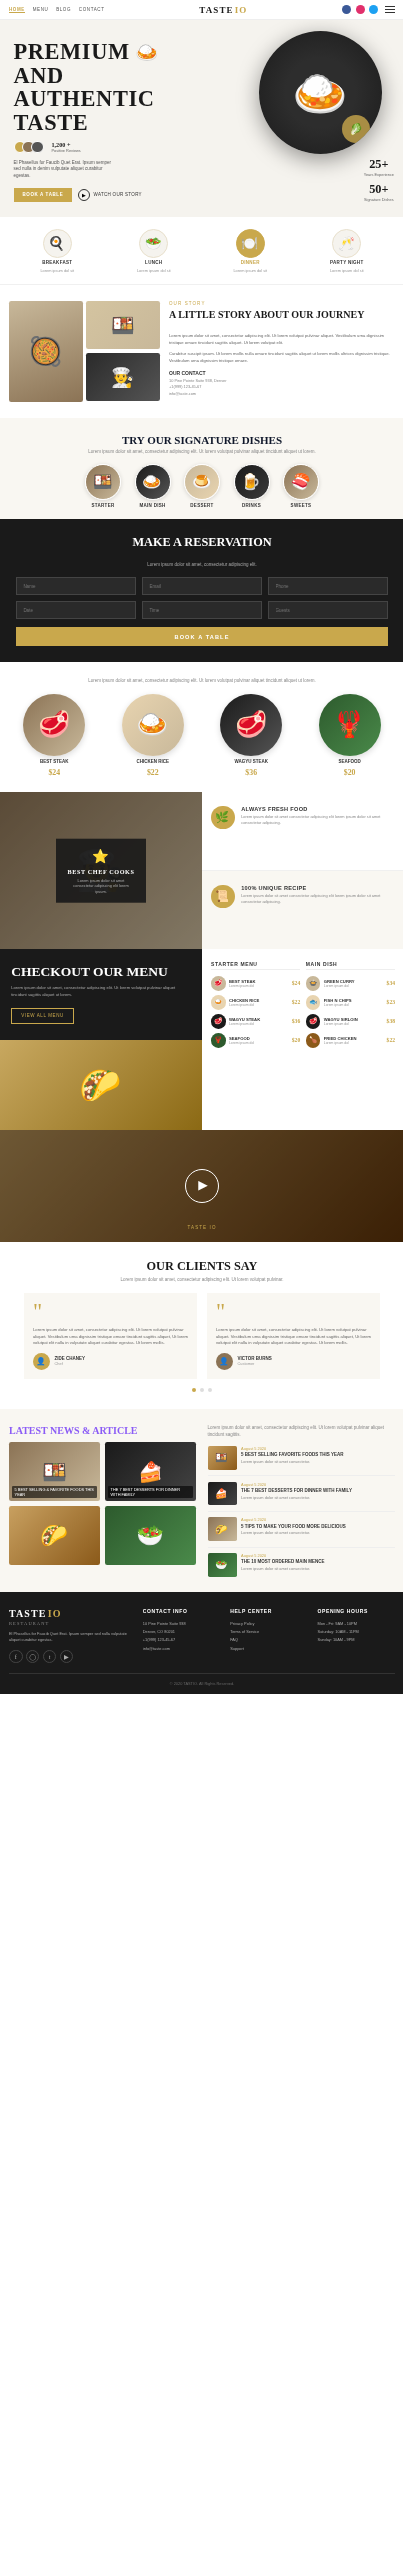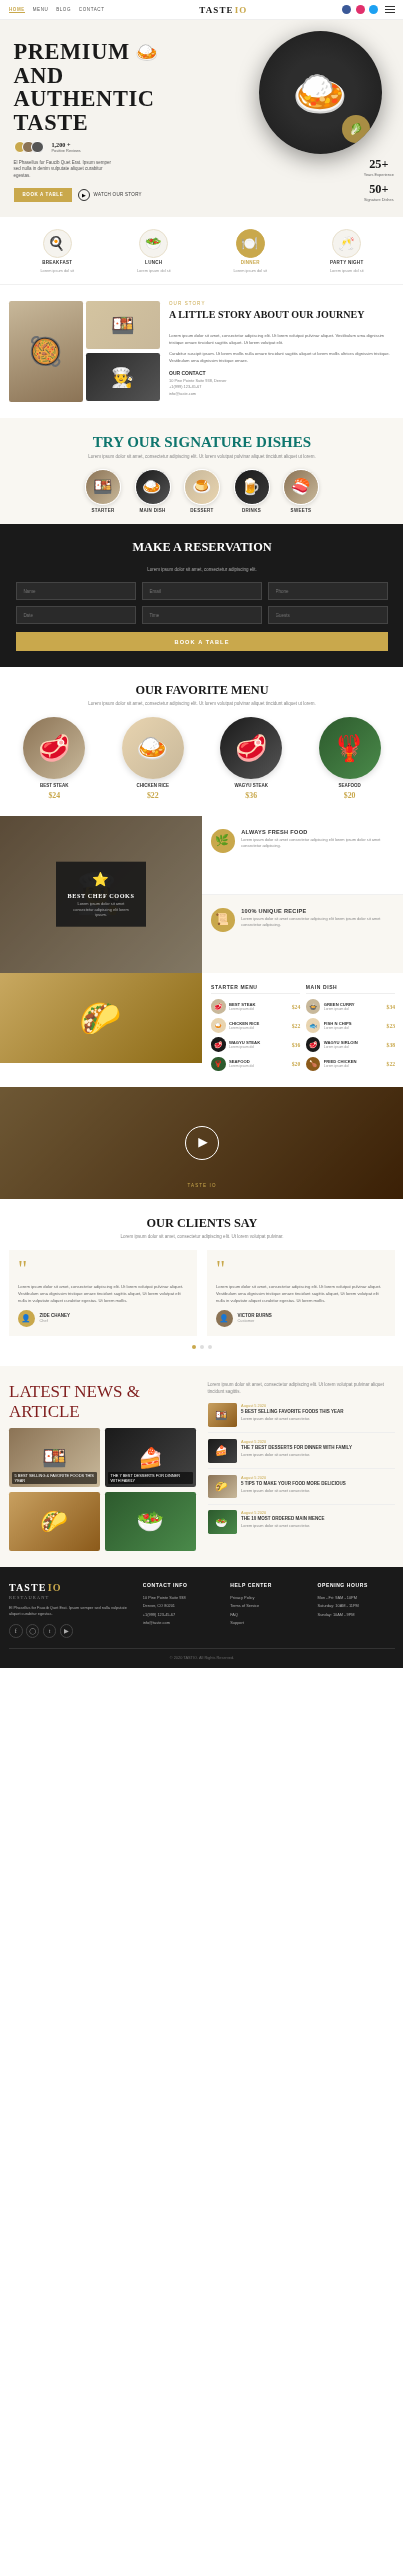--- a/index.html
+++ b/index.html
@@ -113,21 +113,21 @@
       <div style="font-size:3.9px; color:#888; font-family:Arial; line-height:1.6;">
         <div>10 Pine Pointe Suite 938, Denver</div>
         <div>+1(999) 123-45-67</div>
         <div>info@taste.com</div>
       </div>
     </div>
   </div>
 </section>
 
 <section style="padding:15.7px 9px 0; background:#f9f7f2; text-align:center;">
-  <h2 style="font-size:15px; font-weight:900; color:#0f766e; text-transform:uppercase; margin-bottom:3.4px;">TRY OUR SIGNATURE DISHES</h2>
+  <h2 style="font-size:11px; font-weight:900; color:#0f172a; text-transform:uppercase; margin-bottom:3.4px;">TRY OUR SIGNATURE DISHES</h2>
   <p style="font-size:4.5px; color:#888; font-family:Arial; margin-bottom:10px; max-width:280px; margin-left:auto; margin-right:auto;">Lorem ipsum dolor sit amet, consectetur adipiscing elit. Ut lorem volutpat pulvinar aliquet tincidunt aliquet ut lorem.</p>
   <div style="display:flex; justify-content:center; gap:13.5px; margin-bottom:0; padding-bottom:11.2px;">
     <div style="display:flex; flex-direction:column; align-items:center; gap:3.4px; cursor:pointer;">
       <div style="width:36px; height:36px; border-radius:50%; background:linear-gradient(135deg,#8b7355,#c8b89a); display:flex; align-items:center; justify-content:center; font-size:15.7px; border:1.7px solid #fff; box-shadow:0 1.1px 4.5px rgba(0,0,0,0.15);">🍱</div>
       <span style="font-size:4.5px; color:#333; font-family:Arial; text-transform:uppercase; letter-spacing:0.3px; font-weight:bold;">STARTER</span>
     </div>
     <div style="display:flex; flex-direction:column; align-items:center; gap:3.4px; cursor:pointer;">
       <div style="width:36px; height:36px; border-radius:50%; background:linear-gradient(135deg,#1a1a1a,#555); display:flex; align-items:center; justify-content:center; font-size:15.7px; border:1.7px solid #fff; box-shadow:0 1.1px 4.5px rgba(0,0,0,0.15);">🍛</div>
       <span style="font-size:4.5px; color:#333; font-family:Arial; text-transform:uppercase; letter-spacing:0.3px; font-weight:bold;">MAIN DISH</span>
     </div>
@@ -156,21 +156,20 @@
   </div>
   <div style="display:grid; grid-template-columns:1fr 1fr 1fr; gap:5.6px; margin-bottom:7.8px;">
     <input type="text" style="background: rgb(42, 42, 42); border: 0.6px solid rgb(68, 68, 68); color: rgb(255, 255, 255); padding: 5.6px 6.7px; font-size: 4.5px; font-family: Arial; outline: none;" placeholder="Date">
     <input type="text" style="background: rgb(42, 42, 42); border: 0.6px solid rgb(68, 68, 68); color: rgb(255, 255, 255); padding: 5.6px 6.7px; font-size: 4.5px; font-family: Arial; outline: none;" placeholder="Time">
     <input type="text" style="background: rgb(42, 42, 42); border: 0.6px solid rgb(68, 68, 68); color: rgb(255, 255, 255); padding: 5.6px 6.7px; font-size: 4.5px; font-family: Arial; outline: none;" placeholder="Guests">
   </div>
   <button style="width:100%; background:#c9a84c; color:#fff; border:none; padding:6.7px; font-size:5.6px; font-weight:bold; letter-spacing:1.1px; text-transform:uppercase; cursor:pointer; font-family:Arial;">BOOK A TABLE</button>
 </section>
 
 <section style="padding:15.7px 9px; background:#fff;">
-  <h2 style="font-size:12.3px; font-weight:900; color:#1a1a1a; text-align:center; text-transform:uppercase; margin-bottom:3.4px;">OUR FAVORITE MENU</h2>
   <p style="font-size:4.5px; color:#888; text-align:center; font-family:Arial; margin-bottom:11.2px; max-width:280px; margin-left:auto; margin-right:auto;">Lorem ipsum dolor sit amet, consectetur adipiscing elit. Ut lorem volutpat pulvinar aliquet tincidunt aliquet ut lorem.</p>
   <div style="display:grid; grid-template-columns:1fr 1fr 1fr 1fr; gap:7.8px;">
     <div style="display:flex; flex-direction:column; align-items:center; gap:3.4px;">
       <div style="width:62px; height:62px; border-radius:50%; background:linear-gradient(135deg,#8b7355,#c8b89a); display:flex; align-items:center; justify-content:center; font-size:26px; box-shadow:0 2.2px 6.7px rgba(0,0,0,0.15);">🥩</div>
       <div style="font-size:4.5px; font-weight:bold; color:#333; text-align:center; font-family:Arial;">BEST STEAK</div>
       <div style="font-size:7.8px; font-weight:900; color:#c9a84c;">$24</div>
     </div>
     <div style="display:flex; flex-direction:column; align-items:center; gap:3.4px;">
       <div style="width:62px; height:62px; border-radius:50%; background:linear-gradient(135deg,#e8d4b0,#c8b89a); display:flex; align-items:center; justify-content:center; font-size:26px; box-shadow:0 2.2px 6.7px rgba(0,0,0,0.15);">🍛</div>
       <div style="font-size:4.5px; font-weight:bold; color:#333; text-align:center; font-family:Arial;">CHICKEN RICE</div>
@@ -212,20 +211,25 @@
       <div>
         <h4 style="font-size:5.6px; font-weight:bold; color:#333; margin-bottom:2.2px; font-family:Arial; text-transform:uppercase; letter-spacing:0.3px;">100% UNIQUE RECIPE</h4>
         <p style="font-size:3.9px; color:#888; font-family:Arial; line-height:1.5;">Lorem ipsum dolor sit amet consectetur adipiscing elit lorem ipsum dolor sit amet consectetur adipiscing.</p>
       </div>
     </div>
   </div>
 </section>
 
 <section style="display:grid; grid-template-columns:1fr 1fr; background:#fff;">
   <div>
+    <div style="background:#1a1a1a; padding:15.7px 11.2px;">
+      <h2 style="font-size:13.5px; font-weight:900; color:#fff; text-transform:uppercase; line-height:1.1; margin-bottom:5.6px;">CHECKOUT OUR MENU</h2>
+      <p style="font-size:4.2px; color:#aaa; font-family:Arial; line-height:1.6; margin-bottom:9px;">Lorem ipsum dolor sit amet, consectetur adipiscing elit. Ut lorem volutpat pulvinar aliquet tincidunt sagittis aliquet ut lorem.</p>
+      <button style="background:transparent; border:0.6px solid #c9a84c; color:#c9a84c; padding:4.5px 9px; font-size:4.5px; letter-spacing:0.6px; cursor:pointer; text-transform:uppercase; font-family:Arial;">VIEW ALL MENU</button>
+    </div>
     <div style="width:100%; height:90px; background:linear-gradient(135deg,#c8a860,#8b6914); display:flex; align-items:center; justify-content:center; font-size:34px;">🌮</div>
   </div>
   <div style="padding:11.2px 9px;">
     <div style="display:grid; grid-template-columns:1fr 1fr; gap:5.6px;">
       <div>
         <div style="font-size:5px; font-weight:900; color:#333; text-transform:uppercase; letter-spacing:0.6px; margin-bottom:5.6px; border-bottom:0.6px solid #eee; padding-bottom:2.8px; font-family:Arial;">STARTER MENU</div>
         <div style="display:flex; align-items:center; gap:3.4px; margin-bottom:4.5px;">
           <div style="width:14.6px; height:14.6px; border-radius:50%; background:#c8b89a; display:flex; align-items:center; justify-content:center; font-size:6.7px; flex-shrink:0;">🥩</div>
           <div style="flex:1;">
               <div style="font-size:4.2px; font-weight:bold; color:#333; font-family:Arial;">BEST STEAK</div>
@@ -298,21 +302,21 @@
 </section>
 
 <section style="position:relative; height:112px; background:linear-gradient(135deg,#c8a060 0%,#6b3a0a 100%); display:flex; align-items:center; justify-content:center; overflow:hidden;">
   <div style="position:absolute; inset:0; background:rgba(0,0,0,0.45); z-index:1;"></div>
   <div style="position:relative; z-index:2; width:34px; height:34px; border-radius:50%; border:1.7px solid #fff; display:flex; align-items:center; justify-content:center; cursor:pointer;">
     <span style="color:#fff; font-size:12.3px; margin-left:2.2px;">▶</span>
   </div>
   <div style="position:absolute; bottom:11.2px; left:50%; transform:translateX(-50%); color:#c9a84c; font-size:4.5px; letter-spacing:1.1px; text-transform:uppercase; z-index:2; font-family:Arial;">TASTE IO</div>
 </section>
 
-<section style="padding:17px 9px; background:#fff; text-align:center;">
+<section style="padding:17px 24px; background:#fff; text-align:center;">
   <h2 style="font-size:12.3px; font-weight:900; color:#1a1a1a; text-transform:uppercase; margin-bottom:3.4px;">OUR CLIENTS SAY</h2>
   <p style="font-size:4.5px; color:#888; font-family:Arial; margin-bottom:11.2px;">Lorem ipsum dolor sit amet, consectetur adipiscing elit. Ut lorem volutpat pulvinar.</p>
   <div style="display:grid; grid-template-columns:1fr 1fr; gap:10px;">
     <div style="text-align:left; padding:9px; background:#f9f7f2;">
       <div style="font-size:22.4px; color:#c9a84c; line-height:0.9; margin-bottom:4.5px; font-family:serif;">"</div>
       <p style="font-size:4.2px; color:#666; font-family:Arial; line-height:1.6; margin-bottom:5.6px;">Lorem ipsum dolor sit amet, consectetur adipiscing elit. Ut lorem volutpat pulvinar aliquet. Vestibulum urna dignissim tristique ornare tincidunt sagittis aliquet, Ut lorem volutpat elit nulla in vulputate aliquet curabitur egestas. Ut lorem mollis.</p>
       <div style="display:flex; align-items:center; gap:4.5px;">
         <div style="width:17px; height:17px; border-radius:50%; background:#c9a84c; display:flex; align-items:center; justify-content:center; font-size:7.8px;">👤</div>
         <div>
           <div style="font-size:4.5px; font-weight:bold; color:#333; font-family:Arial;">ZIDE CHANEY</div>
@@ -335,21 +339,21 @@
   <div style="display:flex; justify-content:center; gap:3.4px; margin-top:9px;">
     <div style="width:4.5px; height:4.5px; border-radius:50%; background:#c9a84c;"></div>
     <div style="width:4.5px; height:4.5px; border-radius:50%; background:#ddd;"></div>
     <div style="width:4.5px; height:4.5px; border-radius:50%; background:#ddd;"></div>
   </div>
 </section>
 
 <section style="padding:15.7px 9px; background:#f9f7f2;">
   <div style="display:grid; grid-template-columns:1fr 1fr; gap:11.2px;">
     <div>
-      <h2 style="font-size:17px; font-weight:400; color:#7f1d1d; text-transform:uppercase; line-height:1.2; margin-bottom:5.6px;">LATEST NEWS &amp; ARTICLE</h2>
+      <h2 style="font-size:10px; font-weight:700; color:#8b5cf6; text-transform:uppercase; line-height:1.2; margin-bottom:5.6px;">LATEST NEWS &amp; ARTICLE</h2>
       <div style="display:grid; grid-template-columns:1fr 1fr; gap:4.5px;">
         <div style="height:59px; border-radius:2.2px; background:linear-gradient(135deg,#8b7355,#c8b89a); display:flex; align-items:flex-end; padding:3.4px; cursor:pointer; overflow:hidden; position:relative;">
           <div style="font-size:20px; position:absolute; top:50%; left:50%; transform:translate(-50%,-50%);">🍱</div>
           <span style="font-size:3.9px; color:#fff; font-family:Arial; background:rgba(0,0,0,0.6); padding:1.1px 2.2px; border-radius:1.1px; position:relative; z-index:1;">5 BEST SELLING &amp; FAVORITE FOODS THIS YEAR</span>
         </div>
         <div style="height:59px; border-radius:2.2px; background:linear-gradient(135deg,#1a1a1a,#444); display:flex; align-items:flex-end; padding:3.4px; cursor:pointer; overflow:hidden; position:relative;">
           <div style="font-size:20px; position:absolute; top:50%; left:50%; transform:translate(-50%,-50%);">🍰</div>
           <span style="font-size:3.9px; color:#fff; font-family:Arial; background:rgba(0,0,0,0.6); padding:1.1px 2.2px; border-radius:1.1px; position:relative; z-index:1;">THE 7 BEST DESSERTS FOR DINNER WITH FAMILY</span>
         </div>
         <div style="height:59px; border-radius:2.2px; background:linear-gradient(135deg,#c8a060,#8b5a1a); display:flex; align-items:center; justify-content:center; cursor:pointer; overflow:hidden;">

